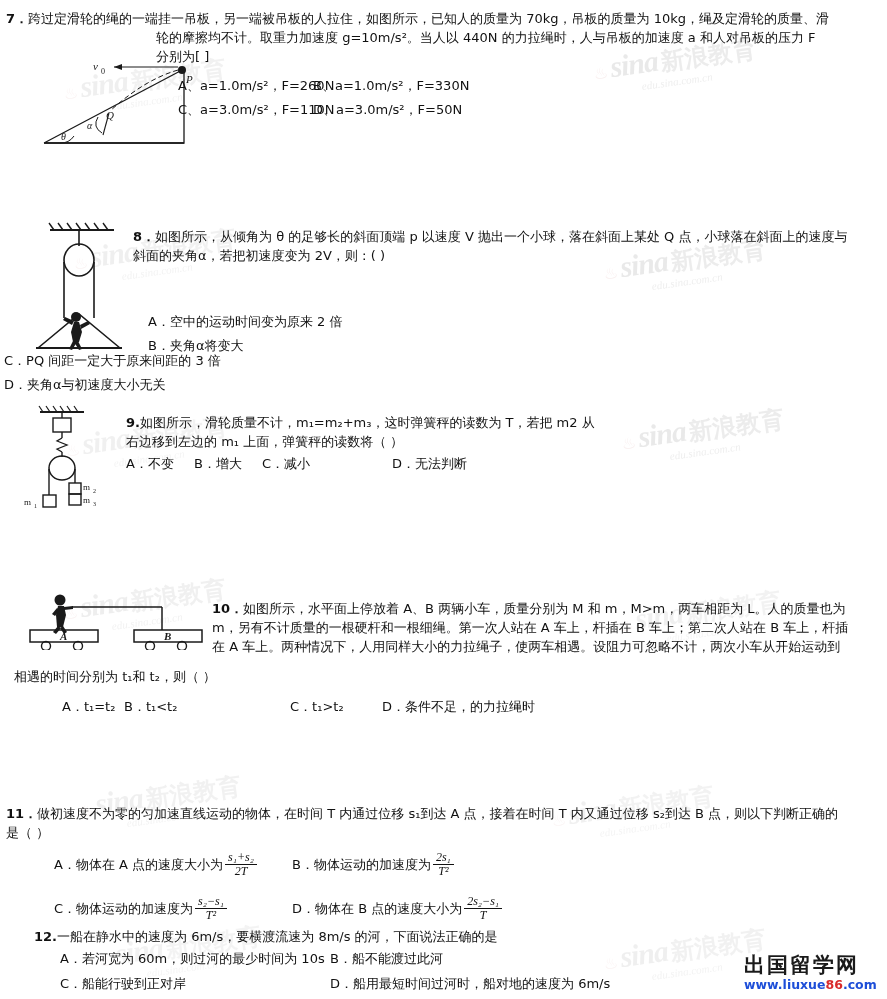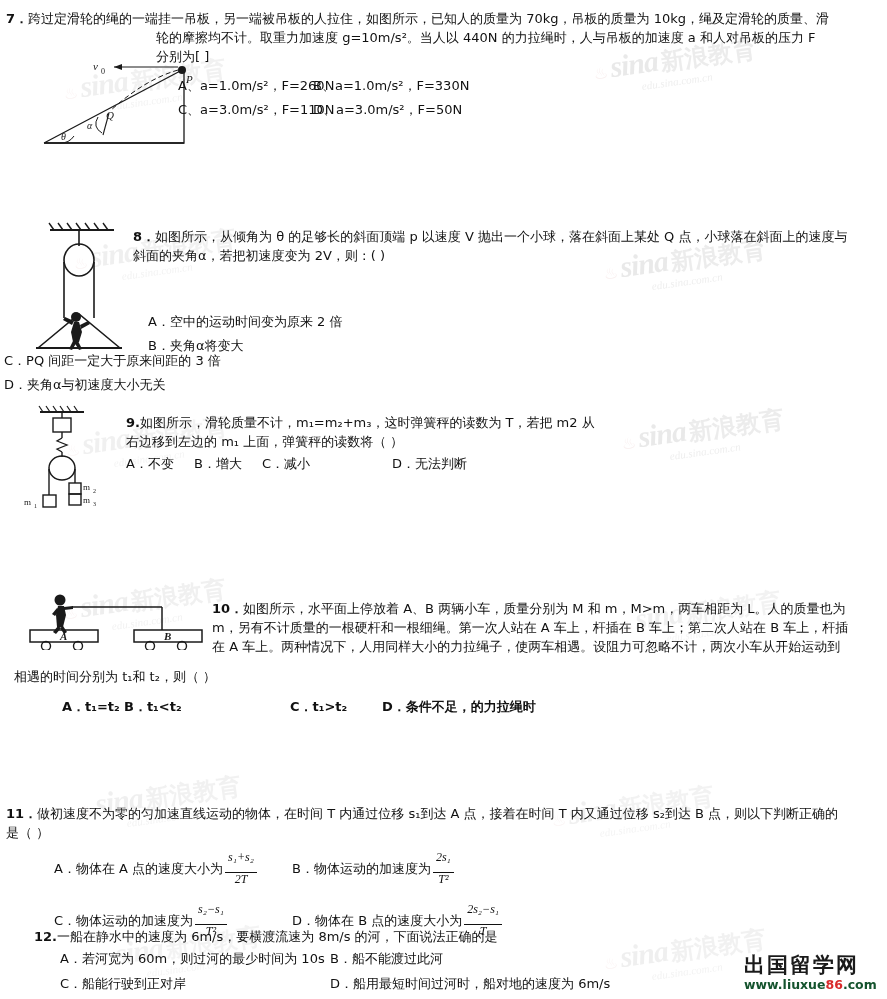--- a/index.html
+++ b/index.html
@@ -51,40 +51,40 @@
   .qnum { font-weight: bold; }
 
   .opt-row { display: flex; white-space: nowrap; }
 
   
   .frac {
     display: inline-flex; flex-direction: column;
     vertical-align: middle; text-align: center;
     font-family: "Liberation Serif", serif; font-style: italic;
     font-size: 12px; line-height: 1.12; margin: 0 2px;
-    position: relative; top: -1px; gap: 8px;
+    position: relative; top: -1px;
   }
   .frac .num { padding: 0 3px; }
   .frac .den { padding: 0 3px; border-top: 1px solid #111; }
 
   
   .fig { position: absolute; }
   svg { display: block; }
 
   
   .logo { position: absolute; line-height: 1; }
   .logo .logo-cn {
     font-size: 21px; font-weight: bold; color: #1a1a1a;
     letter-spacing: 2px; font-family: "DejaVu Sans", sans-serif;
   }
   .logo .logo-url {
     margin-top: 3px; font-size: 12.5px; font-weight: bold;
     font-family: "DejaVu Sans", sans-serif;
   }
-  .logo .u-blue { color: #14532d; }
+  .logo .u-blue { color: #1d4ed8; }
   .logo .u-red  { color: #d92b2b; }
 </style>
 </head>
 <body>
 
 <div class="page">
 
   <div class="wm" style="left:590px; top:48px;">
     <div class="wm-row">
       <span class="wm-flame">♨</span>
@@ -361,21 +361,21 @@
     <div class="qline">
       <span>m，另有不计质量的一根硬杆和一根细绳。第一次人站在 A 车上，杆插在 B 车上；第二次人站在 B 车上，杆插</span>
     </div>
     <div class="qline">
       <span>在 A 车上。两种情况下，人用同样大小的力拉绳子，使两车相遇。设阻力可忽略不计，两次小车从开始运动到</span>
     </div>
   </div>
   <div class="q" style="left:14px; top:668px;">
     <div class="qline">相遇的时间分别为 t₁和 t₂，则（      ）</div>
   </div>
-  <div class="q" style="left:62px; top:698px;font-weight:bold;">
+  <div class="q" style="left:62px; top:698px;">
     <div class="opt-row">
       <span style="width:62px;">A．t₁=t₂</span>
       <span style="width:166px;">B．t₁&lt;t₂</span>
       <span style="width:92px;">C．t₁&gt;t₂</span>
       <span>D．条件不足，的力拉绳时</span>
     </div>
   </div>
 
   <div class="fig" style="left:22px; top:578px;">
     <svg width="200" height="72" viewBox="0 0 200 72">

